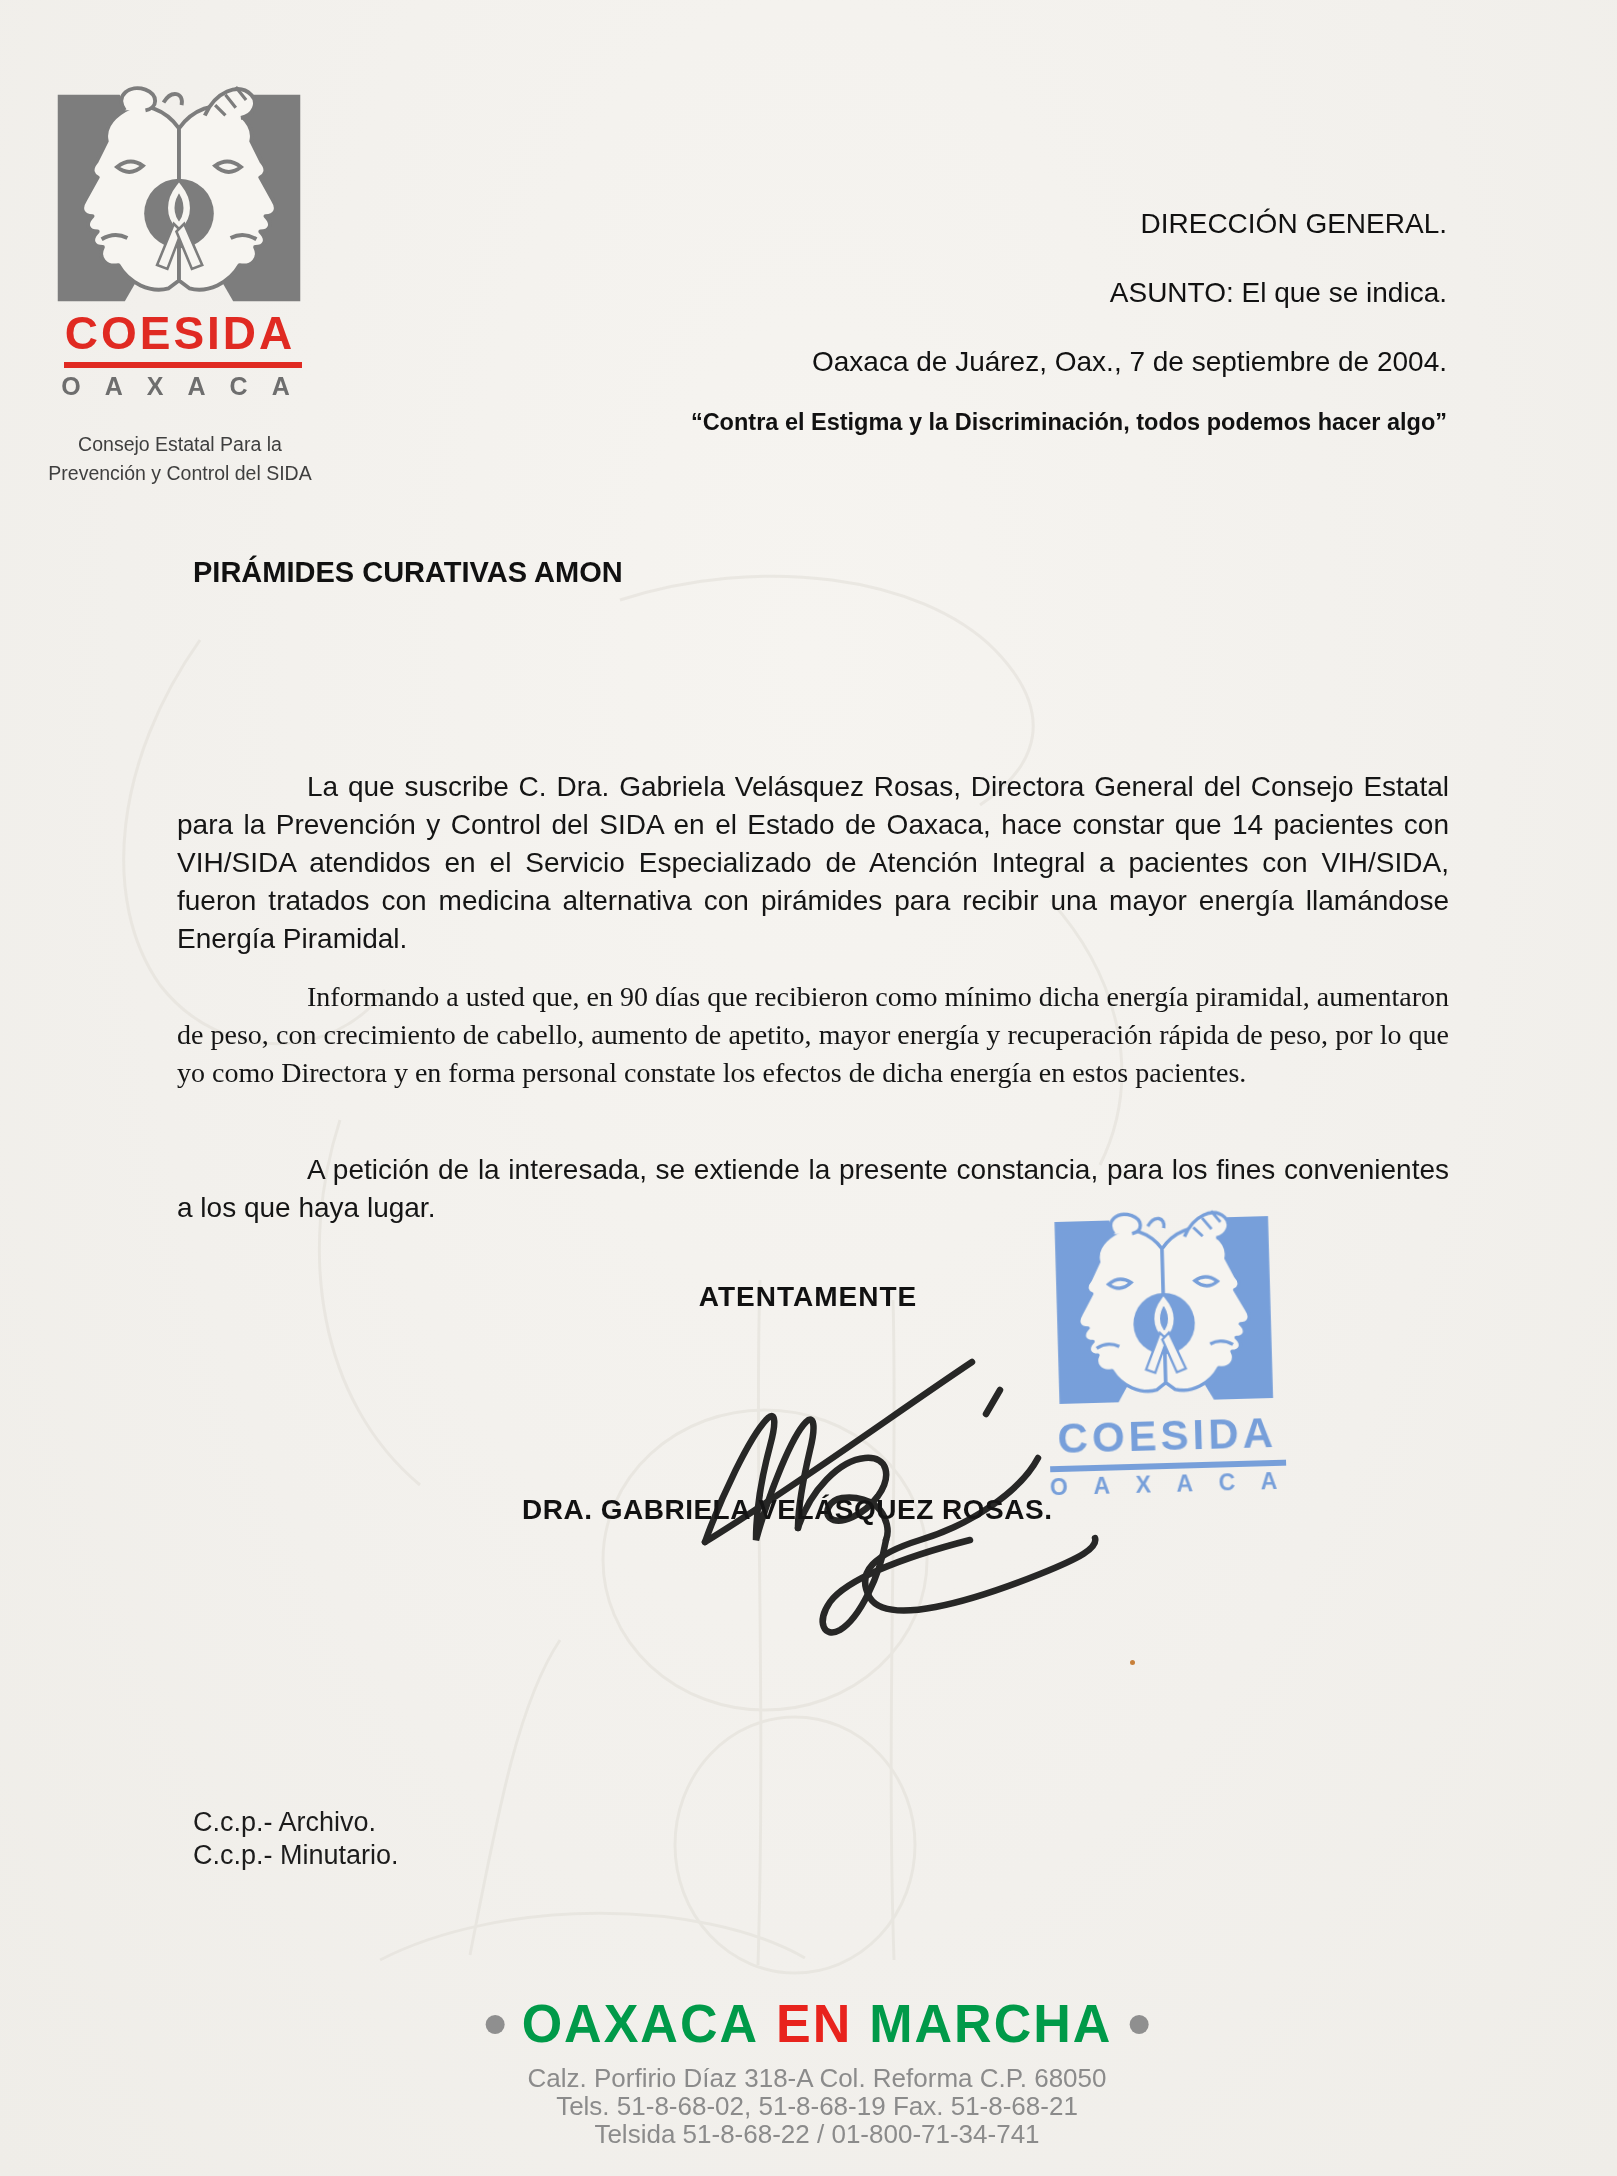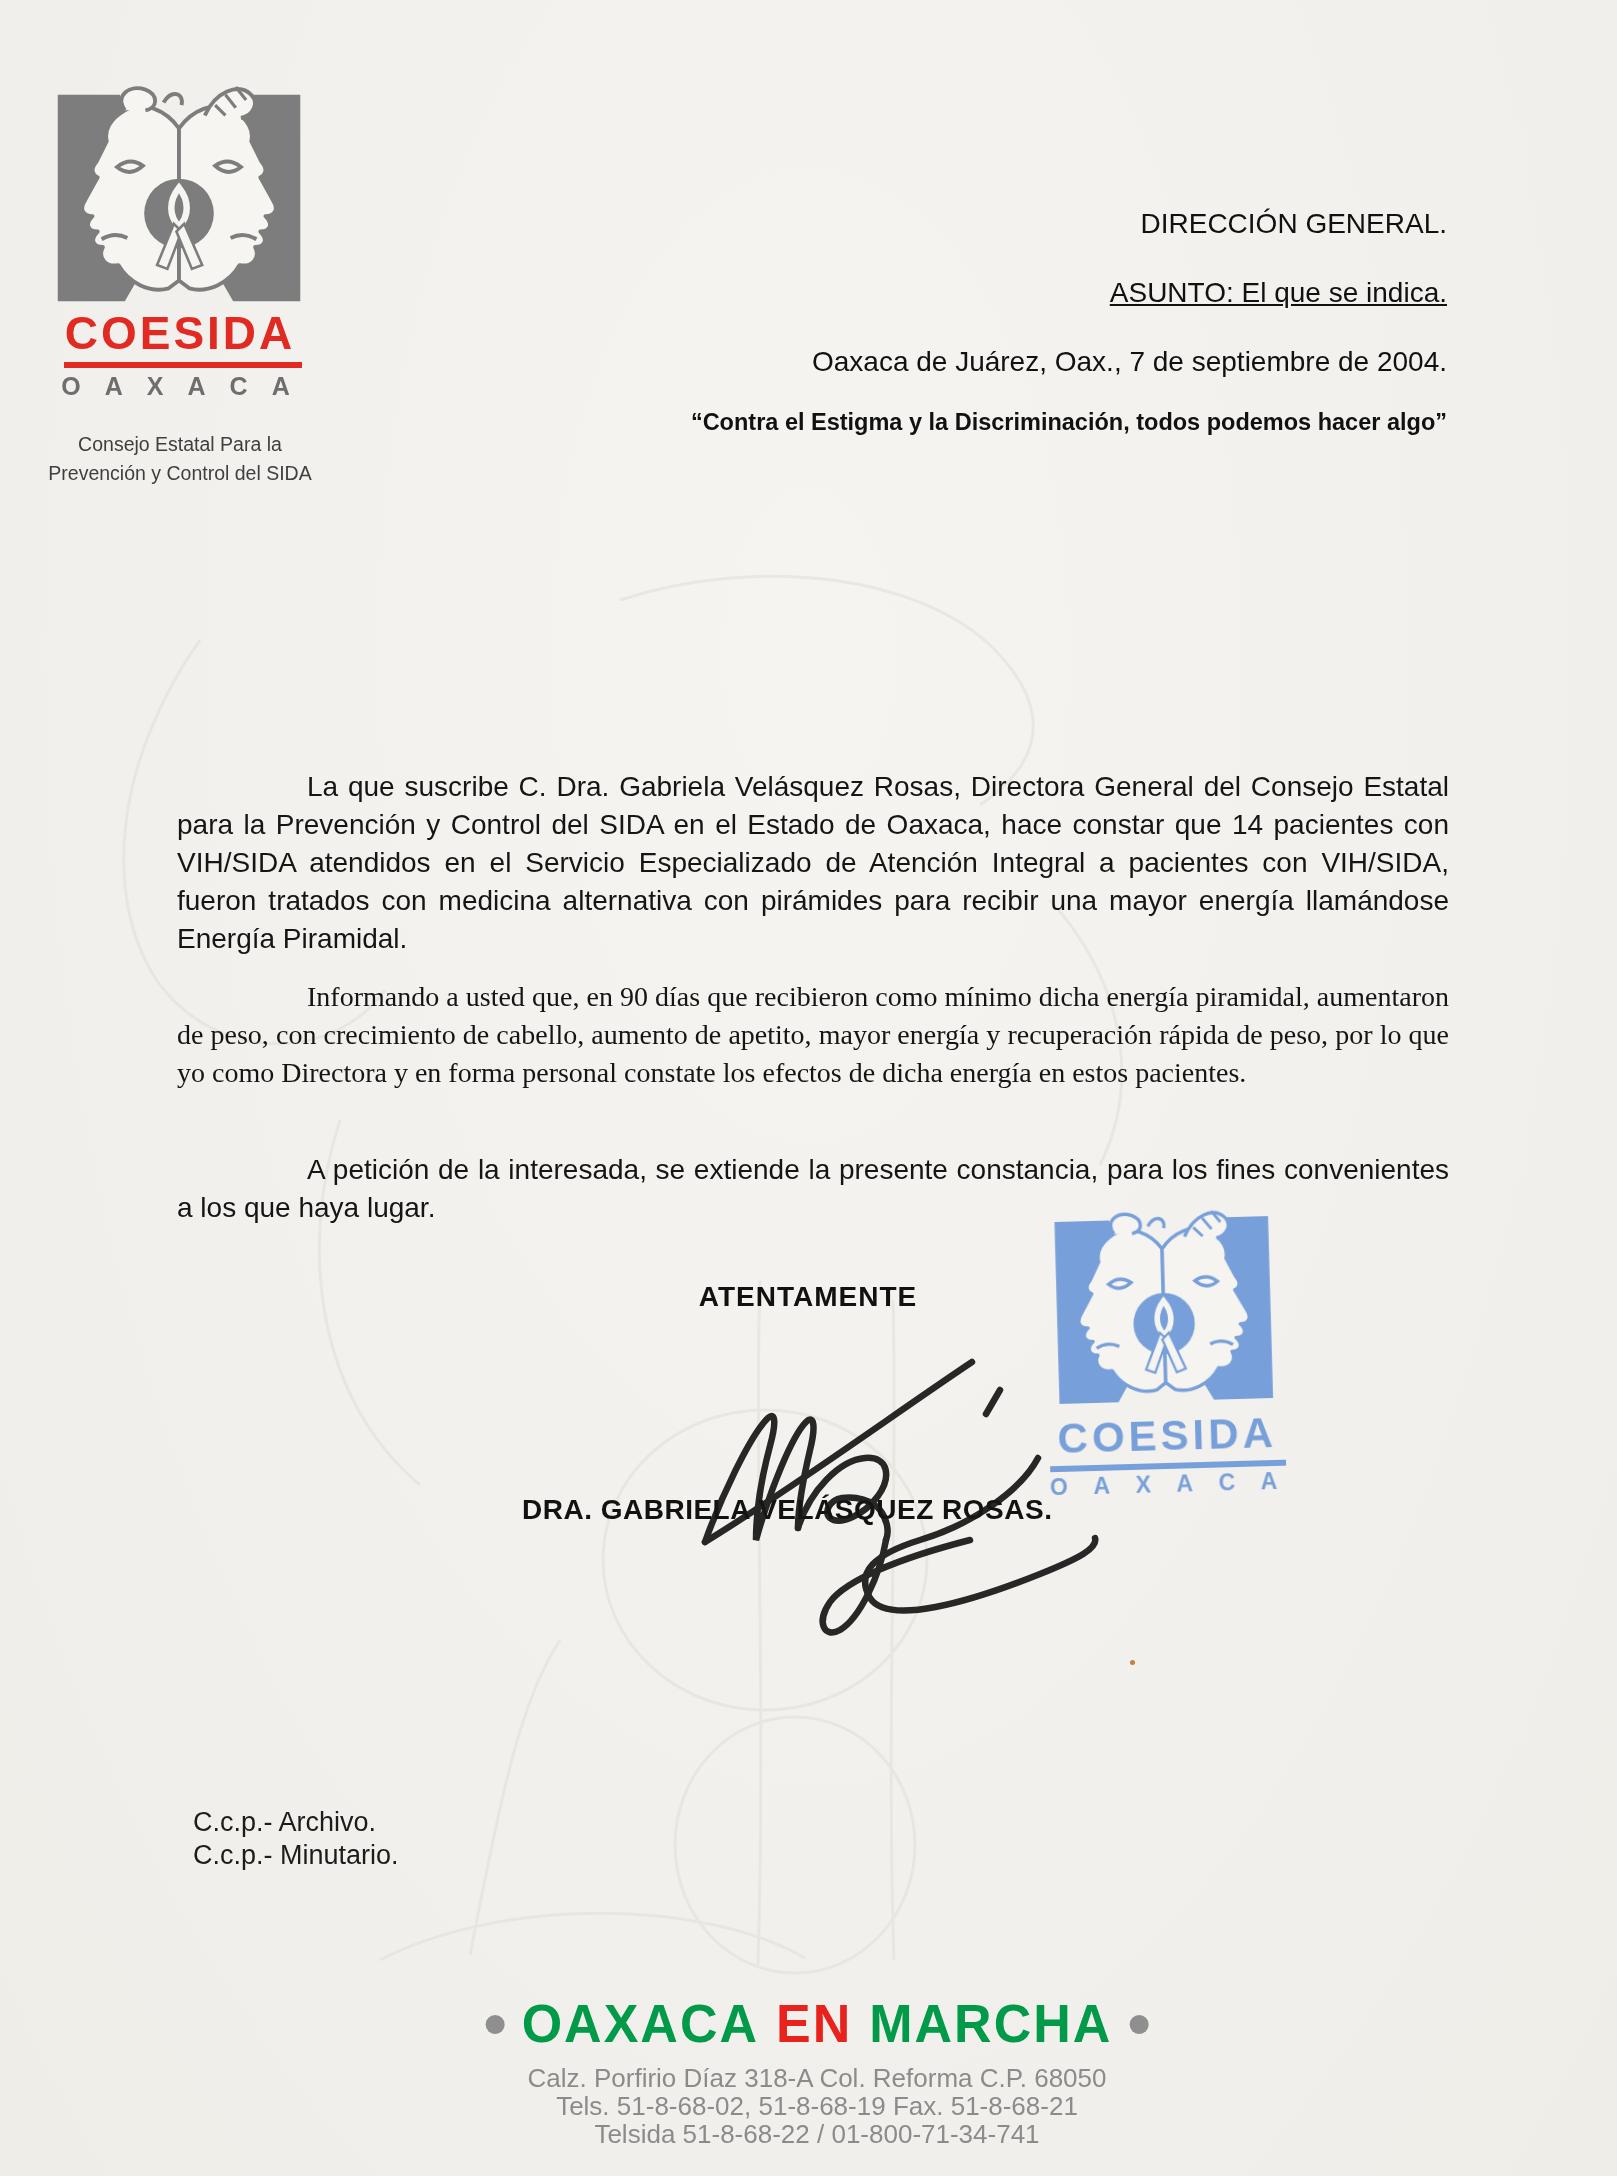--- a/index.html
+++ b/index.html
@@ -18,21 +18,21 @@
   .lh-acronym{position:absolute;left:52px;top:306px;width:256px;text-align:center;
     font-size:46px;font-weight:bold;letter-spacing:3px;color:#e02a22;}
   .lh-rule{position:absolute;left:64px;top:362px;width:238px;height:6px;background:#e02a22;}
   .lh-state{position:absolute;left:52px;top:372px;width:256px;text-align:center;
     font-size:25px;font-weight:600;letter-spacing:9px;color:#6e6e6e;}
   .lh-org{position:absolute;left:20px;top:414px;width:320px;text-align:center;
     font-size:19.5px;line-height:29px;color:#3f3f3f;margin-top:16px;}
   
   .hline{position:absolute;right:170px;text-align:right;font-size:28px;color:#111;}
   .h-office{top:208px;}
-  .h-subject{top:277px;text-decoration:underline;}
+  .h-subject{top:277px;}
   .h-date{top:346px;}
   .h-slogan{top:409px;font-size:23.5px;font-weight:bold;margin-left:12px;}
   
   .recipient{position:absolute;left:193px;top:554px;font-size:29px;font-weight:bold;line-height:36px;color:#111;}
   
   .bodypara{position:absolute;left:165px;width:1272px;margin:12px;
     font-size:28px;line-height:38px;color:#151515;
     text-align:justify;text-indent:130px;}
   .p1{top:756px;}
   .p2{top:966px;font-family:Liberation Serif, serif;}
@@ -122,20 +122,21 @@
       <div>Consejo Estatal Para la</div>
       <div>Prevención y Control del SIDA</div>
     </div>
 
     <div class="hline h-office">DIRECCIÓN GENERAL.</div>
     <div class="hline h-subject">ASUNTO: El que se indica.</div>
     <div class="hline h-date">Oaxaca de Juárez, Oax., 7 de septiembre de 2004.</div>
     <div class="hline h-slogan">“Contra el Estigma y la Discriminación, todos podemos hacer algo”</div>
 
     <div class="recipient">
+      <div>PIRÁMIDES CURATIVAS AMON</div>
     </div>
 
     <p class="bodypara p1">La que suscribe C. Dra. Gabriela Velásquez Rosas, Directora General del Consejo Estatal para la Prevención y Control del SIDA en el Estado de Oaxaca, hace constar que 14 pacientes con VIH/SIDA atendidos en el Servicio Especializado de Atención Integral a pacientes con VIH/SIDA, fueron tratados con medicina alternativa con pirámides para recibir una mayor energía llamándose Energía Piramidal.</p>
     <p class="bodypara p2">Informando a usted que, en 90 días que recibieron como mínimo dicha energía piramidal, aumentaron de peso, con crecimiento de cabello, aumento de apetito, mayor energía y recuperación rápida de peso, por lo que yo como Directora y en forma personal constate los efectos de dicha energía en estos pacientes.</p>
     <p class="bodypara p3">A petición de la interesada, se extiende la presente constancia, para los fines convenientes a los que haya lugar.</p>
 
     <div class="atentamente">ATENTAMENTE</div>
 
     <div class="stamp">
       <svg class="emblem2">

